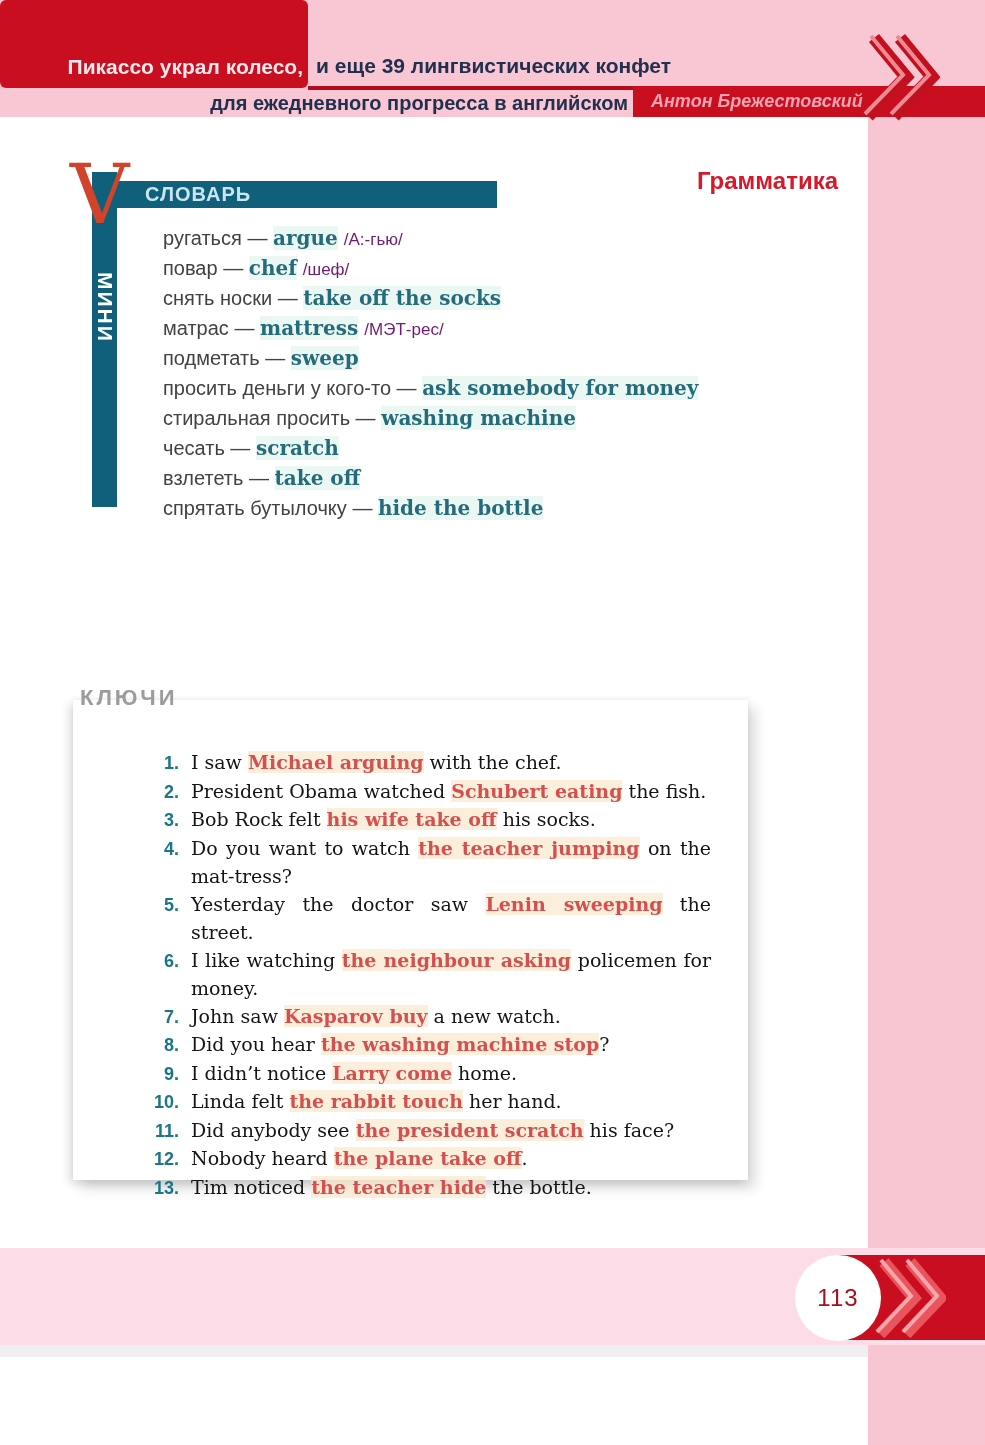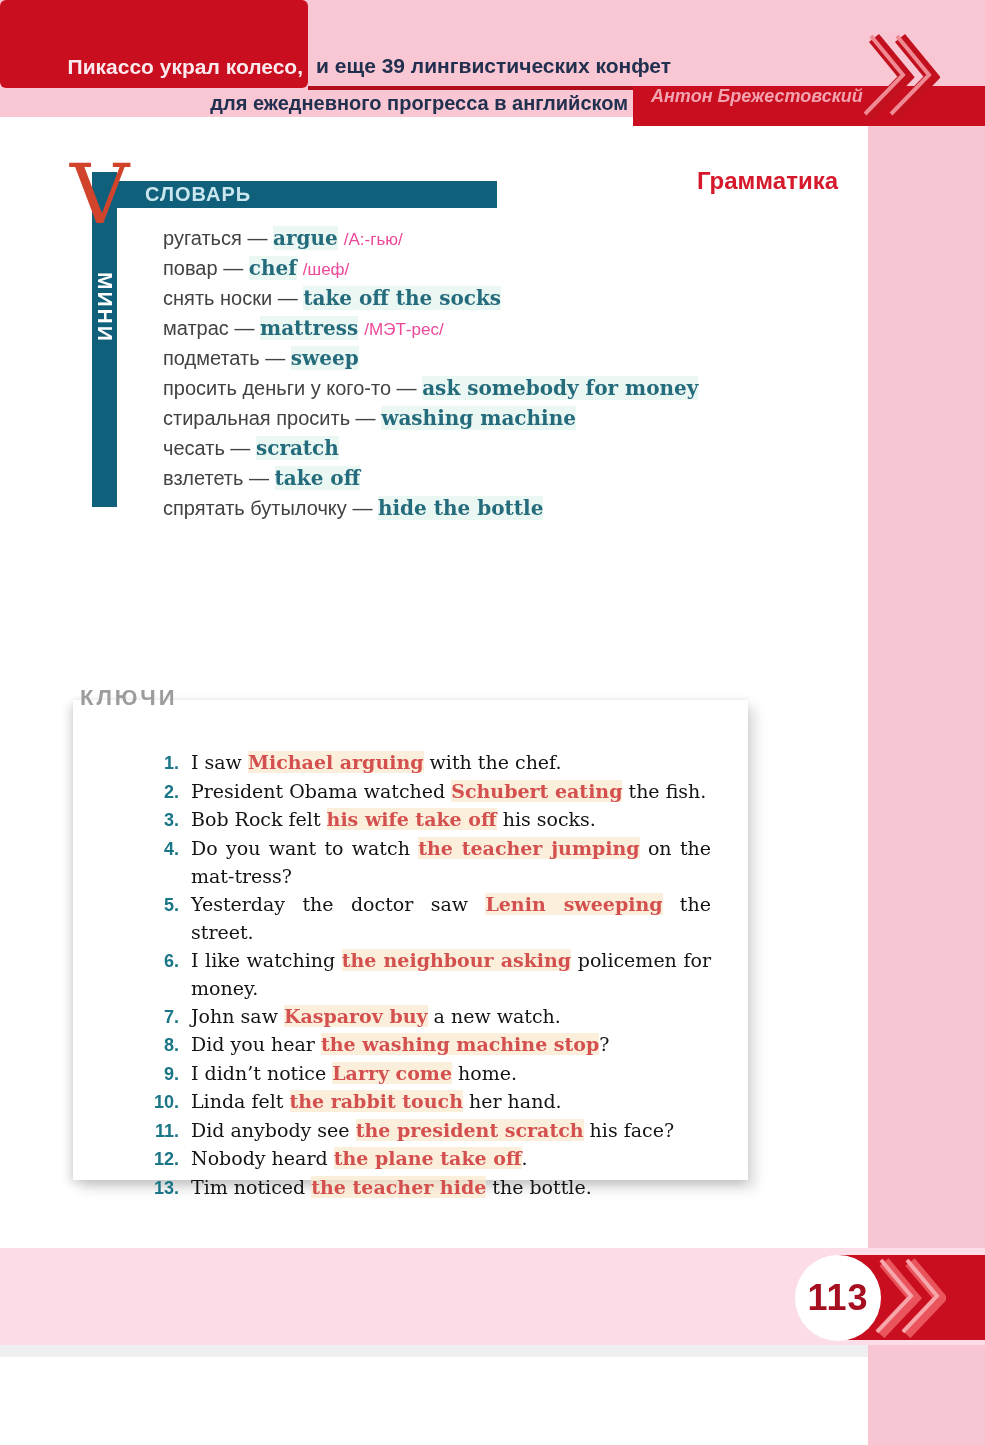--- a/index.html
+++ b/index.html
@@ -14,22 +14,22 @@
   .hdr-pink { position:absolute; left:0; top:0; width:985px; height:117px; background:#f9c6d3; z-index:1; }
   .hdr-red-block {
     position:absolute; left:0; top:0; width:308px; height:88px; background:#c90e1f; z-index:2;
     display:flex; align-items:flex-end; justify-content:flex-end; box-sizing:border-box; padding:0 5px 9px 0;border-radius:6px;
   }
   .hdr-title-accent { color:#fce9ed; font-weight:bold; font-size:21px; white-space:nowrap; }
   .hdr-title-rest { position:absolute; left:316px; top:54px; color:#22304f; font-weight:bold; font-size:21px; z-index:2; white-space:nowrap; }
   .hdr-line { position:absolute; left:308px; top:86px; width:677px; height:4px; background:#b30d1c; z-index:2; }
   .hdr-subtitle { position:absolute; left:0; top:92px; width:628px; text-align:right; color:#22304f; font-weight:bold; font-size:20px; z-index:2; white-space:nowrap; }
   .hdr-author-band {
-    position:absolute; left:633px; top:86px; width:352px; height:40px; background:#c90e1f; z-index:2;
-    display:flex; align-items:flex-start; box-sizing:border-box; padding-left:18px;
+    position:absolute; left:633px; top:86px; width:352px; height:31px; background:#c90e1f; z-index:2;
+    display:flex; align-items:center; box-sizing:border-box; padding-left:18px;
   }
   .hdr-author { color:#f2a3b0; font-style:italic; font-weight:bold; font-size:18px; }
   .chevron-top { position:absolute; left:860px; top:32px; z-index:3; }
   .section-label { position:absolute; left:0; top:127px; width:838px; text-align:right; color:#d6182b; font-weight:bold; font-size:24px; z-index:2;margin-top:40px; }
 
   
   .vocab-vbar { position:absolute; left:92px; top:172px; width:25px; height:335px; background:#11607b; z-index:2; }
   .vocab-side-label {
     position:absolute; left:92px; top:218px; width:25px; height:178px; z-index:3;
     display:flex; align-items:center; justify-content:center;
@@ -41,21 +41,21 @@
   }
   .vocab-title { color:#c9e6ef; font-weight:bold; font-size:20px; letter-spacing:1px; }
   .vocab-initial {
     position:absolute; left:70px; top:160px; z-index:4;
     font-family:"DejaVu Serif", serif; font-size:82px; line-height:0.85; color:#d1432b;
   }
   .vocab-entries { position:absolute; left:163px; top:224px; font-size:20px; line-height:29px; z-index:2; }
   .v-row { white-space:nowrap; }
   .v-ru, .v-dash { color:#424242; }
   .v-en { font-family:"DejaVu Serif", serif; font-weight:bold; color:#246b7c; background:rgba(216,240,233,0.55); }
-  .v-pron { color:#ec4899; font-size:17px; margin-left:6px; }
+  .v-pron { color:#701a75; font-size:17px; margin-left:6px; }
 
   
   .keys-label { position:absolute; left:80px; top:685px; color:#9c9c9c; font-weight:bold; font-size:22px; letter-spacing:3px; z-index:4; }
   .keys-card {
     position:absolute; left:73px; top:700px; width:675px; height:480px; background:#ffffff; z-index:2;
     box-shadow:-5px 4px 8px rgba(0,0,0,0.10), 7px 8px 12px rgba(0,0,0,0.15), 0 -2px 5px rgba(0,0,0,0.05);
   }
   .keys-list {
     position:absolute; left:72px; top:49px; width:566px;
     font-family:"DejaVu Serif", serif; font-size:19px; line-height:27.5px; color:#141414;
@@ -68,21 +68,21 @@
   .key-hl { color:#d4504f; font-weight:bold; background:rgba(250,232,205,0.7); }
 
   
   .footer-pink { position:absolute; left:0; top:1248px; width:985px; height:97px; background:#fcdde7; z-index:1; }
   .footer-gray { position:absolute; left:0; top:1345px; width:868px; height:12px; background:#efeff1; z-index:1; }
   .footer-red { position:absolute; left:838px; top:1255px; width:147px; height:85px; background:#c90e1f; z-index:2; }
   .page-circle {
     position:absolute; left:795px; top:1255px; width:86px; height:86px; border-radius:50%;
     background:#ffffff; z-index:3; display:flex; align-items:center; justify-content:center;
   }
-  .page-num { color:#a50f1f; font-weight:bold; font-size:36px; letter-spacing:1px; }
+  .page-num { color:#a50f1f; font-weight:normal; font-size:24px; letter-spacing:1px; }
   .chevron-bottom { position:absolute; left:872px; top:1258px; z-index:4; }
 </style>
 </head>
 <body>
 
 <div class="page">
 
   <div class="right-col"></div>
 
   <div class="hdr-pink"></div>

